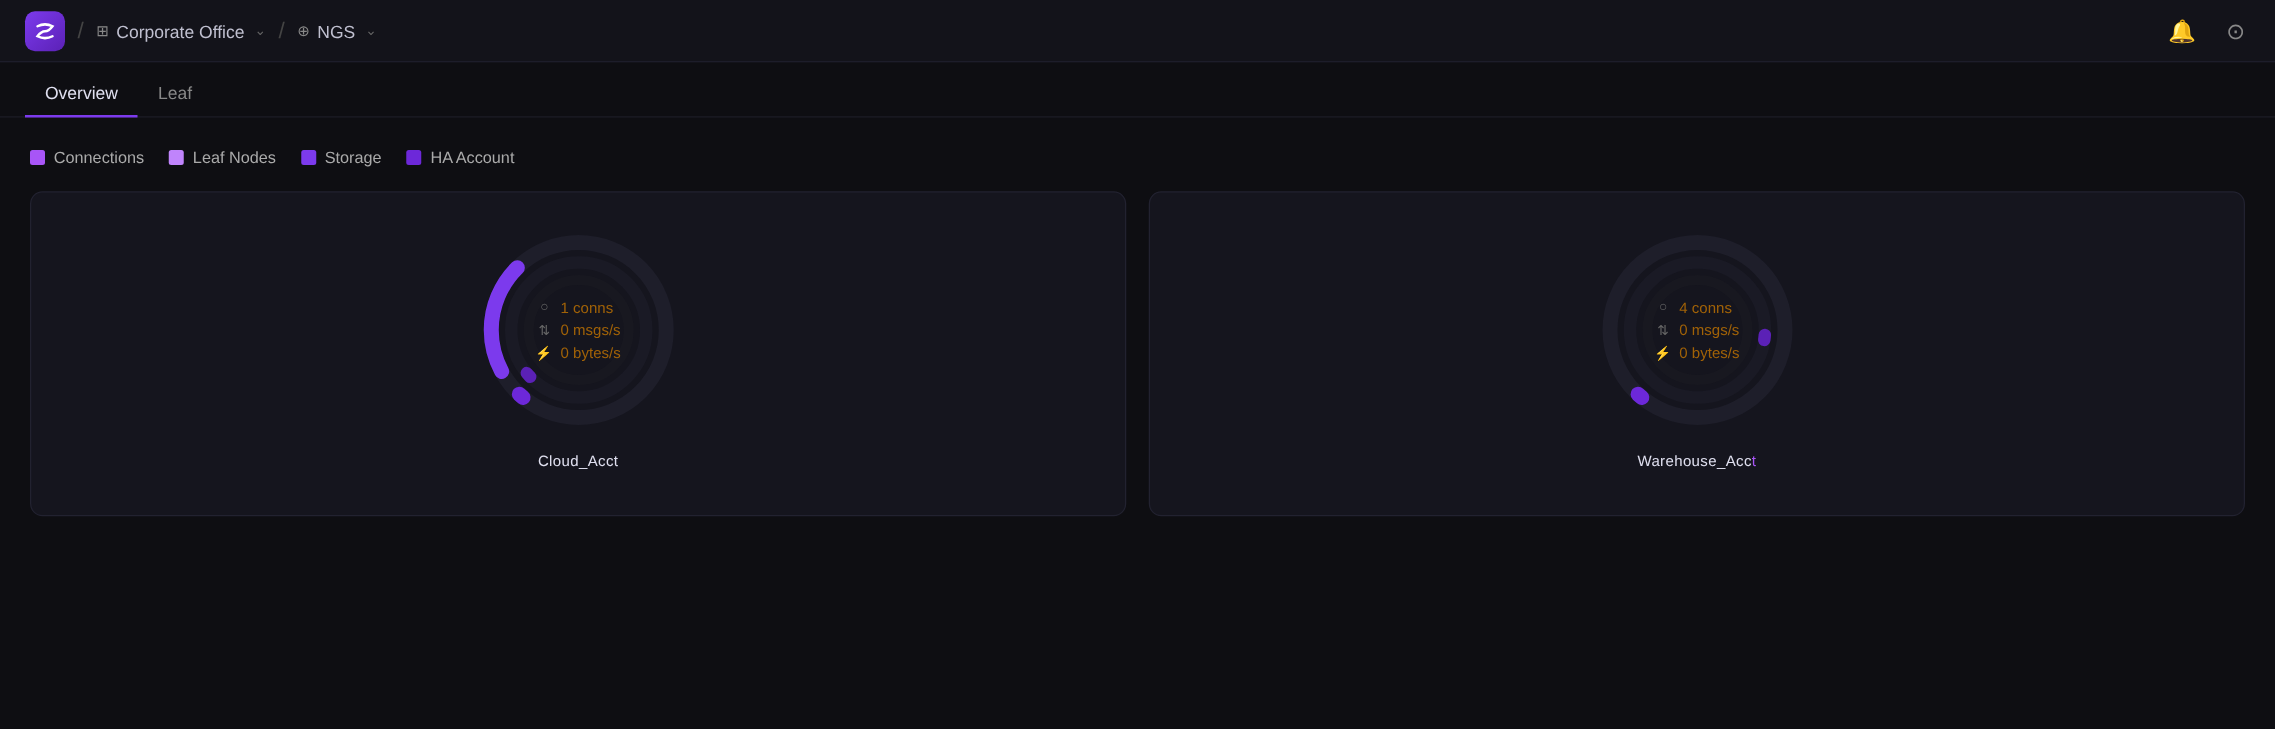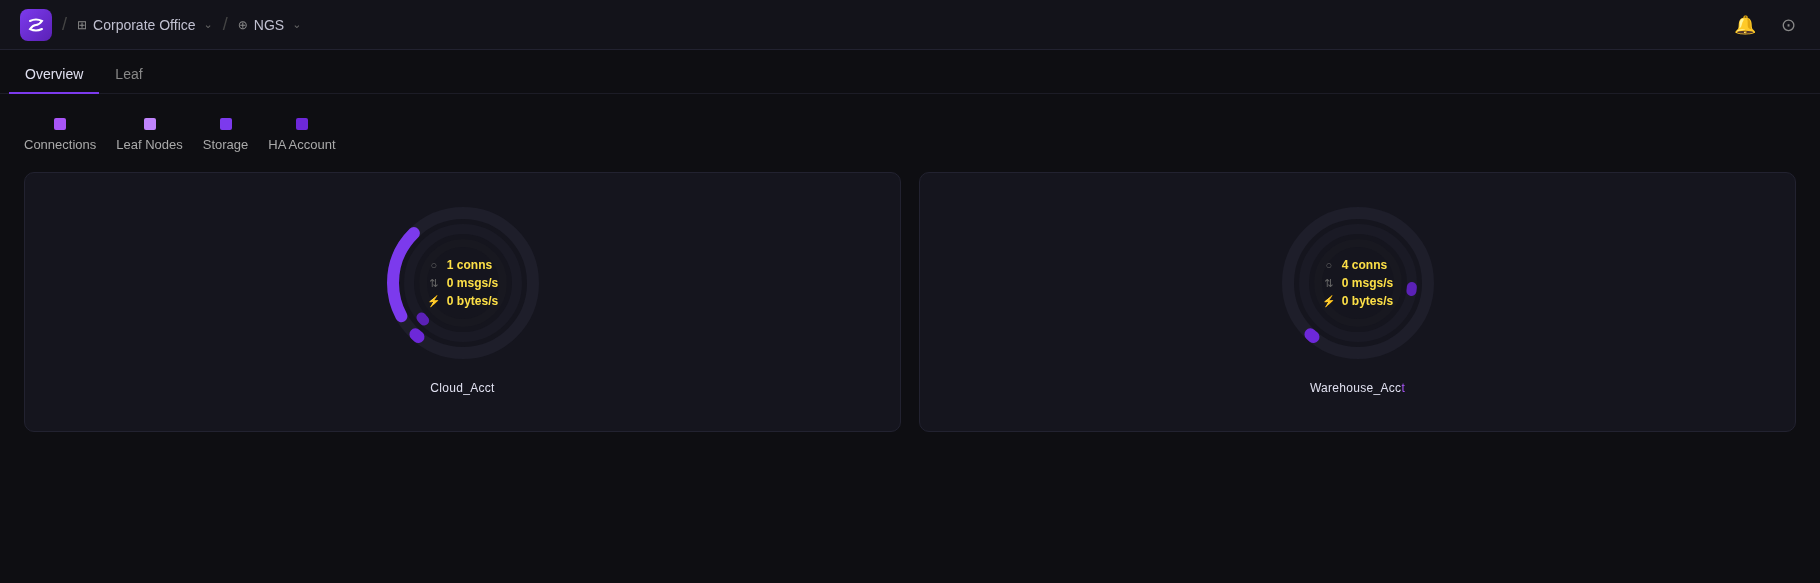--- a/index.html
+++ b/index.html
@@ -68,21 +68,21 @@
       color: #888;
       cursor: pointer;
       font-size: 18px;
       padding: 4px;
     }
 
     
     .tabs-bar {
       display: flex;
       align-items: flex-end;
-      padding: 0 9px;
+      padding: 0 20px;
       background: #0e0e12;
       border-bottom: 1px solid #1c1c26;
       height: 44px;
     }
     .tab {
       padding: 10px 16px;
       font-size: 14px;
       color: #888;
       cursor: pointer;
       border-bottom: 2px solid transparent;
@@ -124,21 +124,20 @@
       display: flex;
       align-items: center;
       gap: 20px;
     }
     .legend-item {
       display: flex;
       align-items: center;
       gap: 7px;
       font-size: 13px;
       color: #aaa;
-      flex-direction: column;
     }
     .legend-dot {
       width: 12px;
       height: 12px;
       border-radius: 2px;
     }
     .create-account-btn {
       background: #4f35a0;
       color: #e0d8ff;
       border: none;
@@ -196,22 +195,22 @@
       font-size: 12px;
       color: #aaa;
     }
     .gauge-stat .stat-icon {
       color: #666;
       font-size: 11px;
       width: 14px;
       text-align: center;
     }
     .gauge-stat .stat-value {
-      color: #fde047;
-      font-weight: 700;
+      color: #a16207;
+      font-weight: 400;
     }
 
     .account-name {
       font-size: 12px;
       color: #e0e0f0;
       font-weight: 400;
       letter-spacing: 0.3px;
     }
     .account-name .highlight {
       color: #a855f7;

